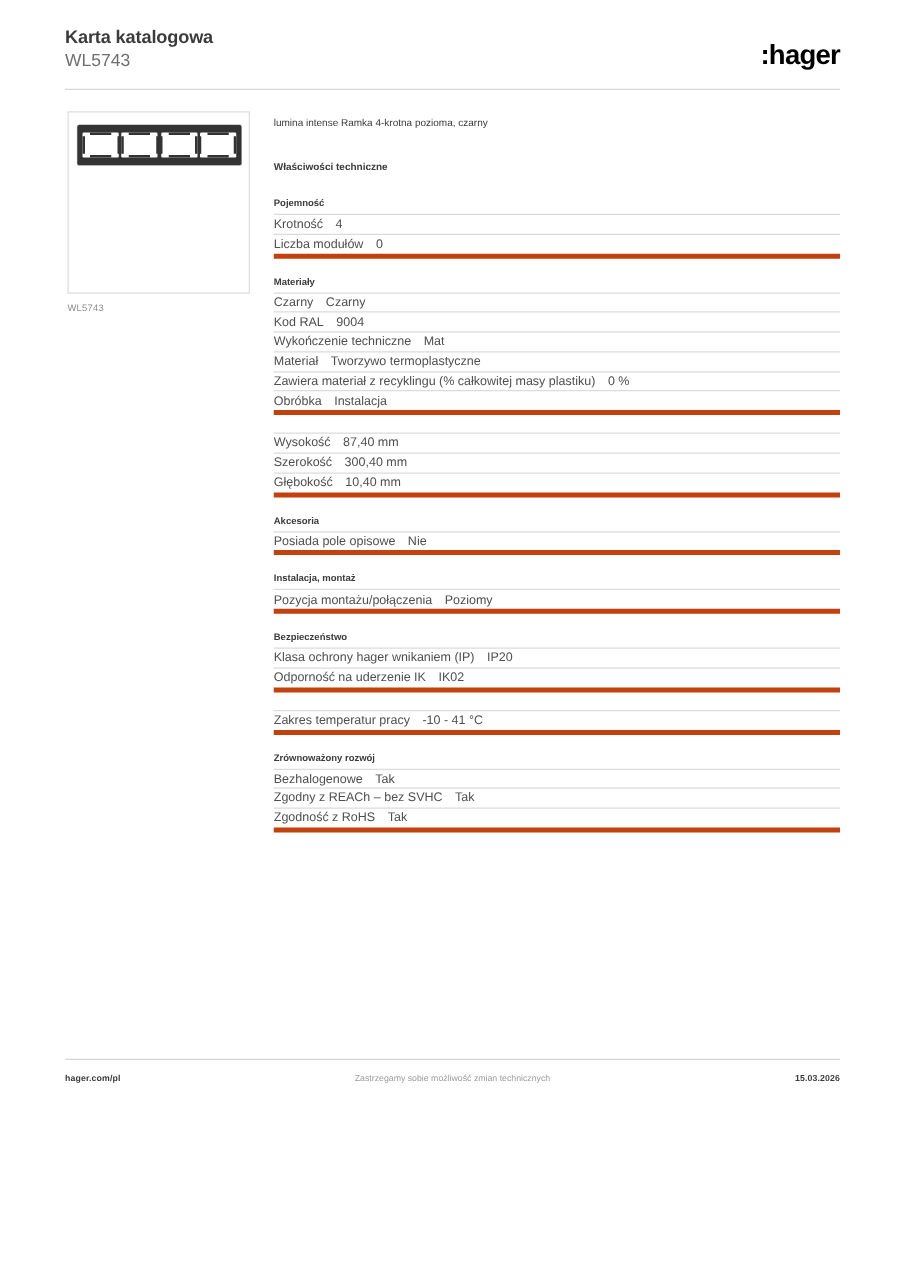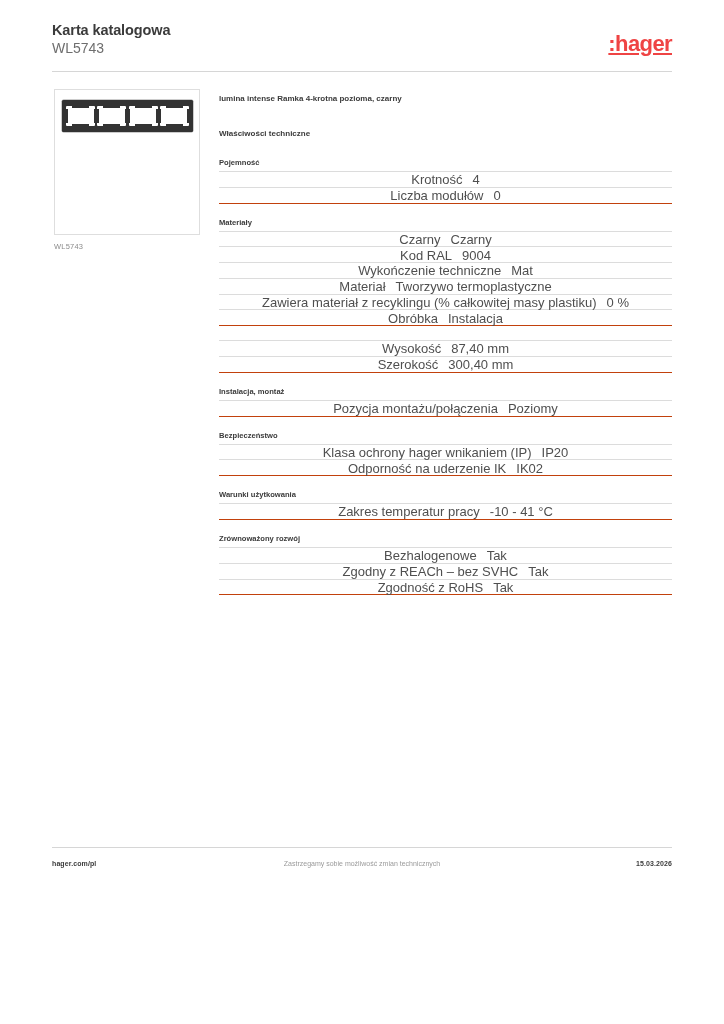--- a/index.html
+++ b/index.html
@@ -134,21 +134,21 @@
 
   
   .specs {
     position: absolute;
     left: 219px;
     top: 93px;
     width: 453px;
   }
   .product-name {
     font-size: 8px;
-    font-weight: bold;
+    font-weight: normal;
     color: #3b3b3b;
     line-height: 11px;
     margin: 0 0 24px 0;
   }
   .specs-heading {
     font-size: 8px;
     font-weight: bold;
     color: #3b3b3b;
     line-height: 11px;
     margin: 0 0 19px 0;
@@ -159,30 +159,30 @@
 
   .section-title {
     font-size: 7.6px;
     font-weight: bold;
     color: #3b3b3b;
     line-height: 10px;
     padding-bottom: 3px;
   }
   .spec-row {
     display: flex;
-    justify-content: center;
+    justify-content: flex-start;
     align-items: baseline;
     border-top: 1px solid #dcdcdc;
     padding: 3.2px 0 2.6px 0;
-    font-size: 13px;
+    font-size: 10px;
     line-height: 9px;
     color: #555555;
   }
   .section .spec-row:last-child {
-    border-bottom: 1px solid #c2410c;
+    border-bottom: 4px solid #c2410c;
   }
   .spec-label {
     color: #4f4f4f;
     white-space: nowrap;
   }
   .spec-value {
     color: #4f4f4f;
     text-align: right;
     white-space: nowrap;
     padding-left: 10px;
@@ -232,21 +232,21 @@
   }
 </style>
 </head>
 <body>
 
 <div class="page">
 
   <div class="header">
     <h1 class="doc-title">Karta katalogowa</h1>
     <div class="doc-subtitle">WL5743</div>
-    <div class="logo" style="color: #ef4444; text-decoration: underline;">:hager</div>
+    <div class="logo" style="color: #000000;">:hager</div>
   </div>
   <div class="header-rule"></div>
 
   <div class="product-panel">
     <div class="product-image-box">
       <div class="frame-outer">
         <div class="frame-cell">
             <span class="tab-top"></span>
             <span class="tab-bottom"></span>
           </div>
@@ -311,41 +311,51 @@
         </div>
         <div class="section">
           <div class="spec-row">
             <span class="spec-label">Wysokość</span>
             <span class="spec-value">87,40 mm</span>
           </div>
           <div class="spec-row">
             <span class="spec-label">Szerokość</span>
             <span class="spec-value">300,40 mm</span>
           </div>
+          <div class="spec-row">
+            <span class="spec-label">Głębokość</span>
+            <span class="spec-value">10,40 mm</span>
+          </div>
+        </div>
+        <div class="section">
+          <div class="section-title">Akcesoria</div>
+          <div class="spec-row">
+            <span class="spec-label">Posiada pole opisowe</span>
+            <span class="spec-value">Nie</span>
+          </div>
         </div>
         <div class="section">
           <div class="section-title">Instalacja, montaż</div>
           <div class="spec-row">
             <span class="spec-label">Pozycja montażu/połączenia</span>
             <span class="spec-value">Poziomy</span>
           </div>
         </div>
         <div class="section">
           <div class="section-title">Bezpieczeństwo</div>
           <div class="spec-row">
             <span class="spec-label">Klasa ochrony hager wnikaniem (IP)</span>
             <span class="spec-value">IP20</span>
           </div>
           <div class="spec-row">
             <span class="spec-label">Odporność na uderzenie IK</span>
             <span class="spec-value">IK02</span>
           </div>
         </div>
         <div class="section">
-          <div class="section-title">Warunki użytkowania</div>
           <div class="spec-row">
             <span class="spec-label">Zakres temperatur pracy</span>
             <span class="spec-value">-10 - 41 °C</span>
           </div>
         </div>
         <div class="section">
           <div class="section-title">Zrównoważony rozwój</div>
           <div class="spec-row">
             <span class="spec-label">Bezhalogenowe</span>
             <span class="spec-value">Tak</span>

